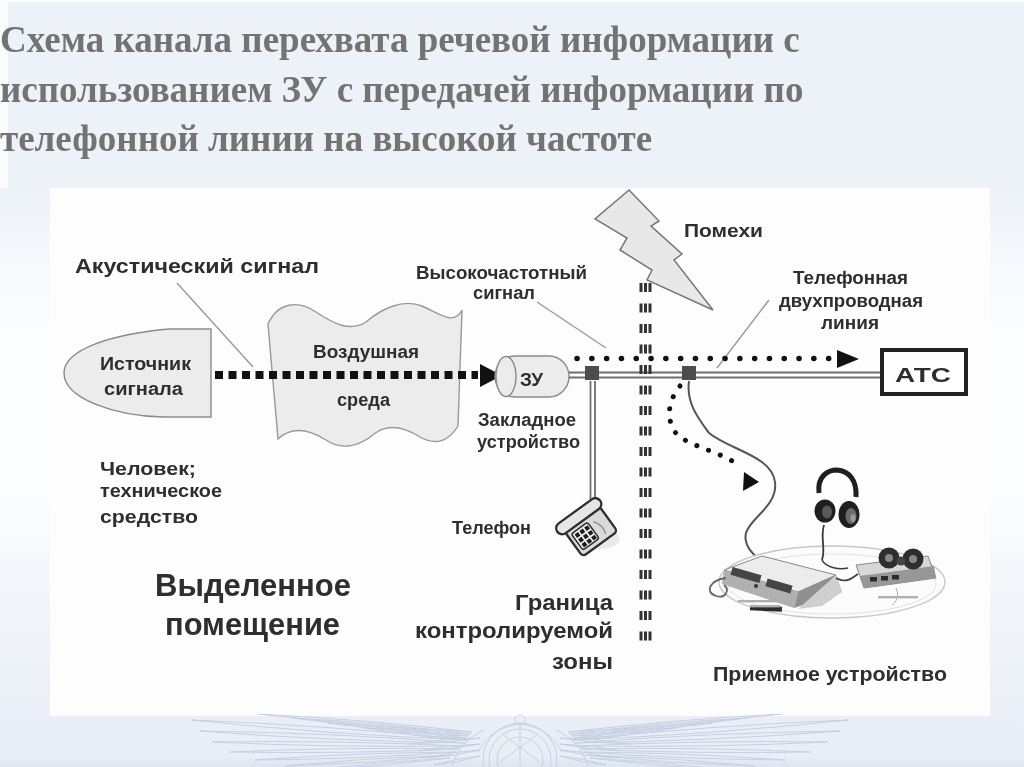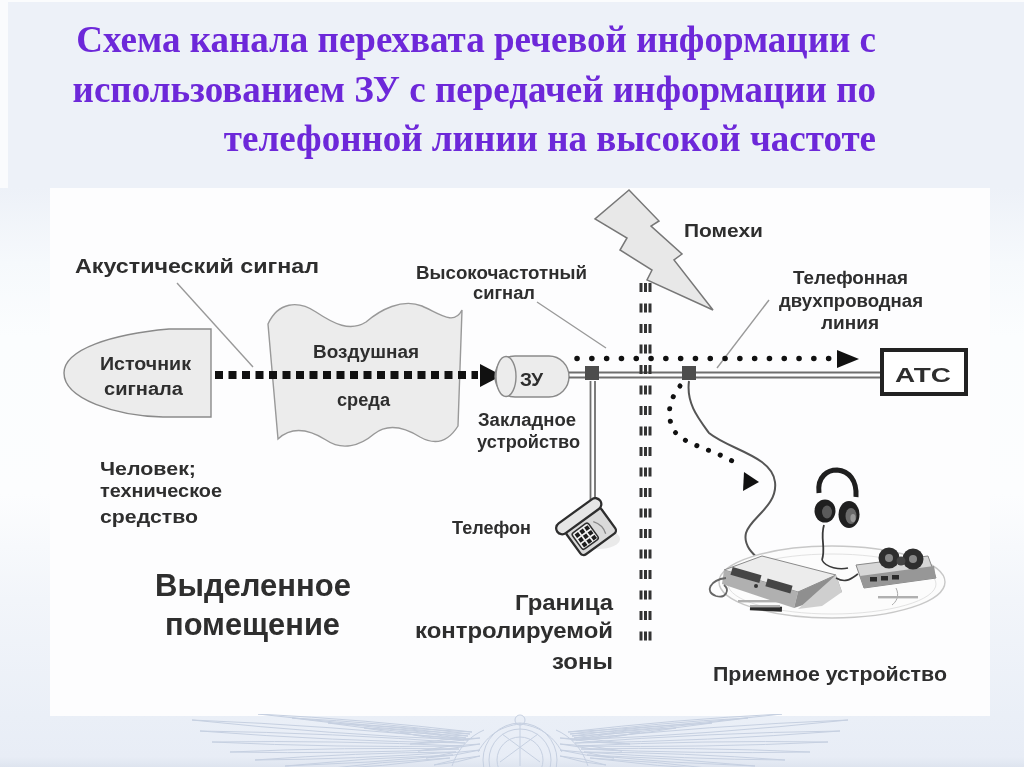--- a/index.html
+++ b/index.html
@@ -4,23 +4,23 @@
 <style>
   html,body{margin:0;padding:0;}
   body{width:1024px;height:767px;overflow:hidden;position:relative;
        background:#edf1f8;font-family:"Liberation Sans", sans-serif;}
   #bgtop{position:absolute;left:0;top:0;width:1024px;height:2px;background:#fbfcfd;}
   #bgleft{position:absolute;left:0;top:0;width:8px;height:767px;background:#fafbfd;}
   #bottomstrip{position:absolute;left:0;top:716px;width:1024px;height:51px;
      background:linear-gradient(#eaeff7 0%,#e8edf6 80%,#e2e8f2 92%,#dee4ef 100%);}
   #midband{position:absolute;left:0;top:188px;width:1024px;height:528px;
      background:linear-gradient(#edf1f8 0%,#f6f9fc 14%,#fbfdfe 28%,#fcfdfe 58%,#f2f5fa 78%,#eaeff7 100%);}
-  #title{position:absolute;left:0;top:15px;width:876px;text-align:right;
+  #title{position:absolute;left:0;top:15px;width:876px;text-align:left;
          font-family:"Liberation Serif", serif;font-weight:bold;font-size:37px;
-         line-height:49.5px;color:#6d28d9;}
+         line-height:49.5px;color:#737373;}
   #dbox{position:absolute;left:50px;top:188px;width:940px;height:528px;background:#fdfdfe;}
   #dbox svg{filter:blur(0.45px);}
   svg text{font-family:"Liberation Sans", sans-serif;fill:#2e2e2e;font-weight:bold;}
 </style>
 </head>
 <body>
 <div id="bgtop"></div>
 <div id="bgleft"></div>
 <div id="midband"></div>
 <div id="bottomstrip"></div>

